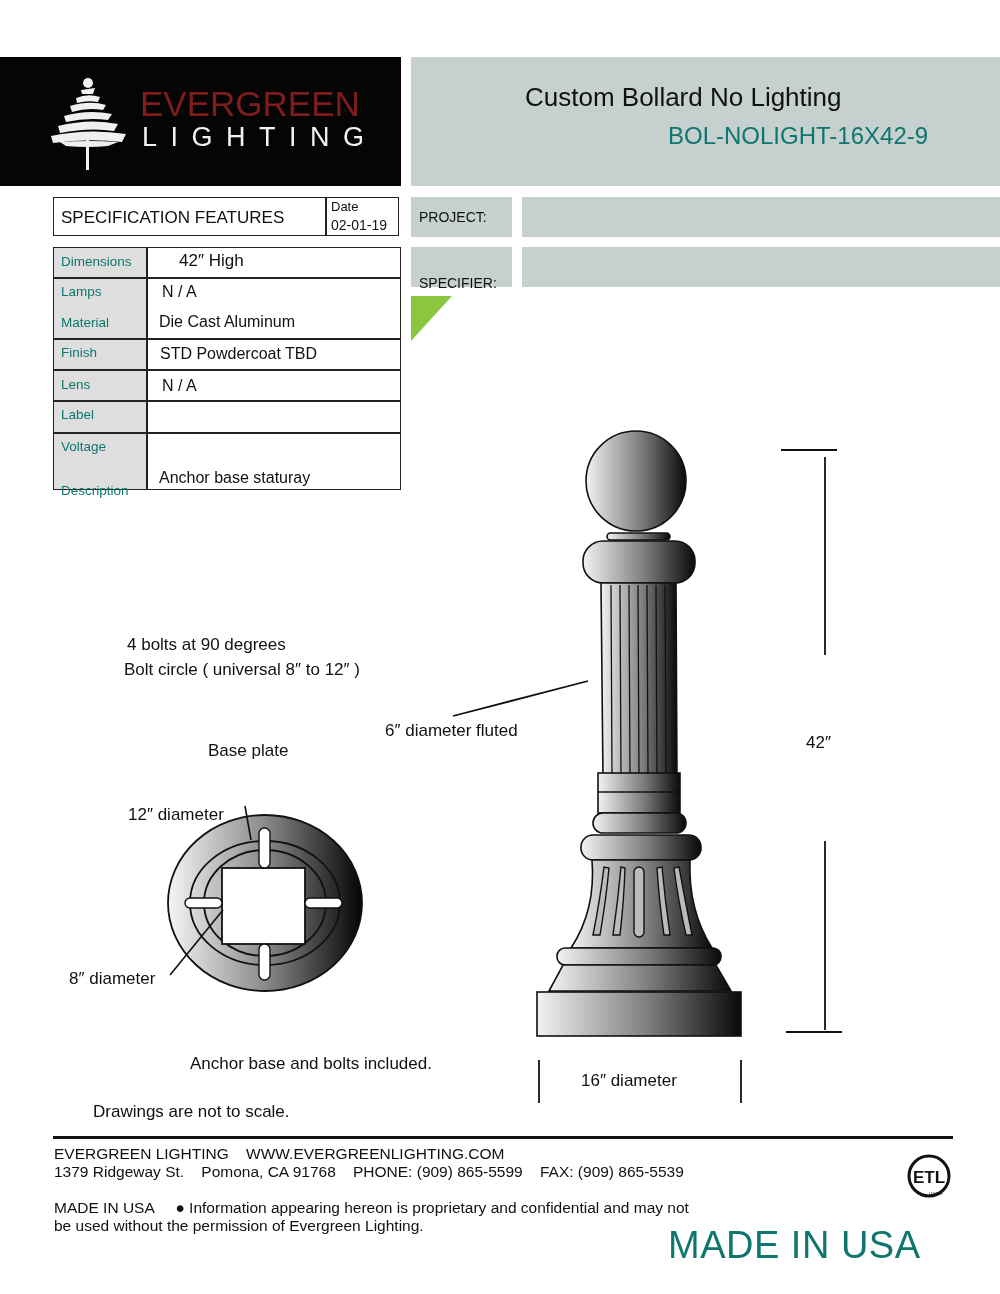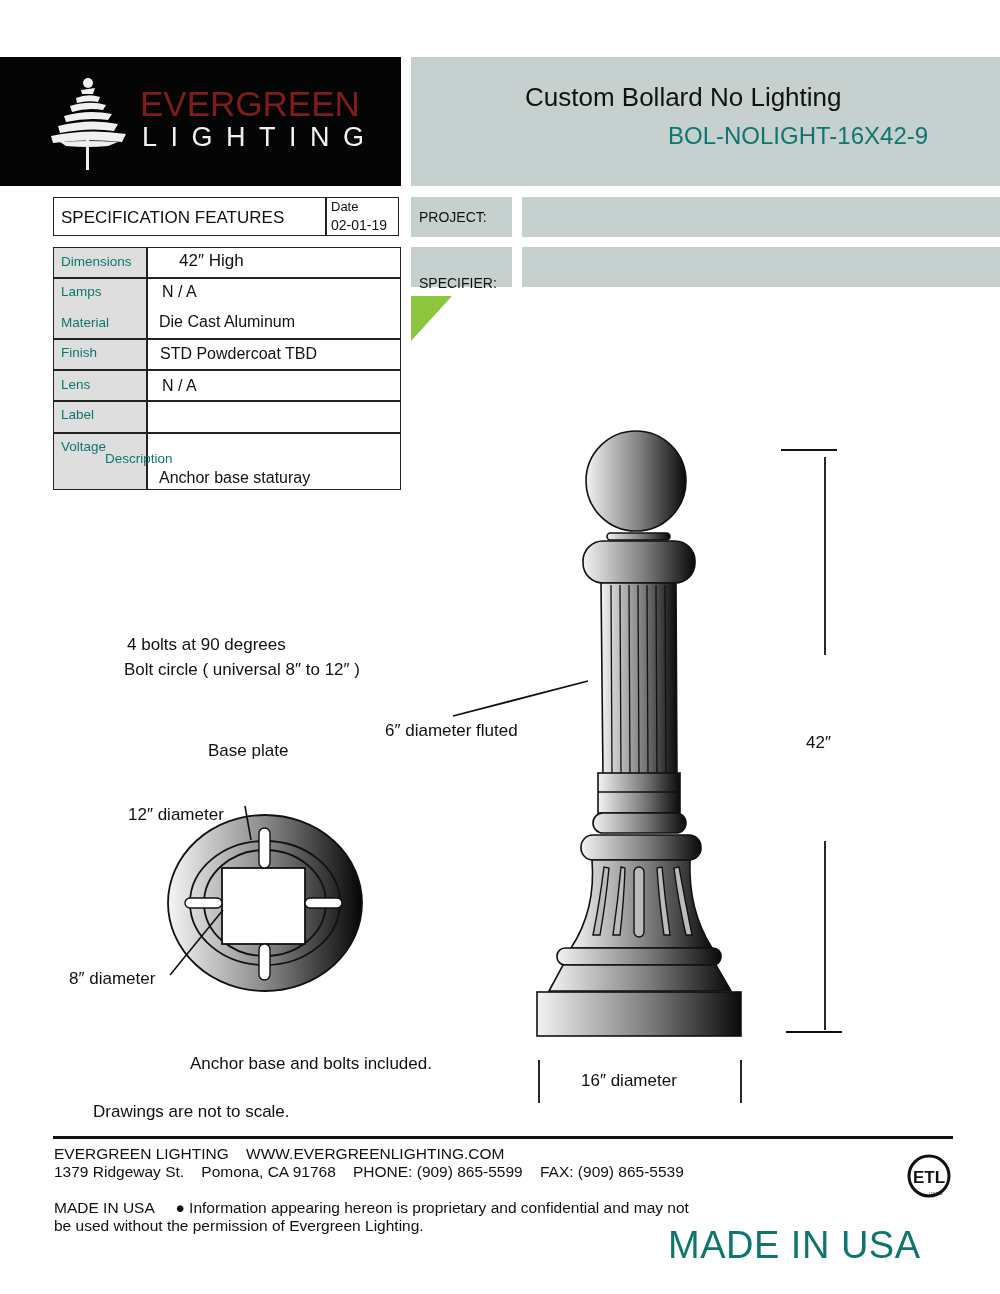--- a/index.html
+++ b/index.html
@@ -87,21 +87,21 @@
 
 <div class="abs lbl" style="top:377px;">Lens</div>
 <div class="abs val" style="left:162px;top:377px;">N / A</div>
 
 <div class="abs lbl" style="top:407px;">Label</div>
 <div class="abs val" style="left:160px;top:407px;"></div>
 
 <div class="abs lbl" style="top:439px;">Voltage</div>
 <div class="abs val" style="left:160px;top:439px;"></div>
 
-<div class="abs lbl" style="top:451px;margin-left:44px;">Description</div>
+<div class="abs lbl" style="top:483px;">Description</div>
 <div class="abs val" style="left:159px;top:469px;">Anchor base staturay</div>
 
 <div class="abs pf-label" style="left:411px;top:197px;width:101px;height:40px;"></div>
 <div class="abs pf-text" style="left:419px;top:209px;">PROJECT:</div>
 <div class="abs pf-label" style="left:522px;top:197px;width:478px;height:40px;"></div>
 
 <div class="abs pf-label" style="left:411px;top:247px;width:101px;height:40px;"></div>
 <div class="abs pf-text" style="left:419px;top:259px;margin-top:16px;">SPECIFIER:</div>
 <div class="abs pf-label" style="left:522px;top:247px;width:478px;height:40px;"></div>
 

